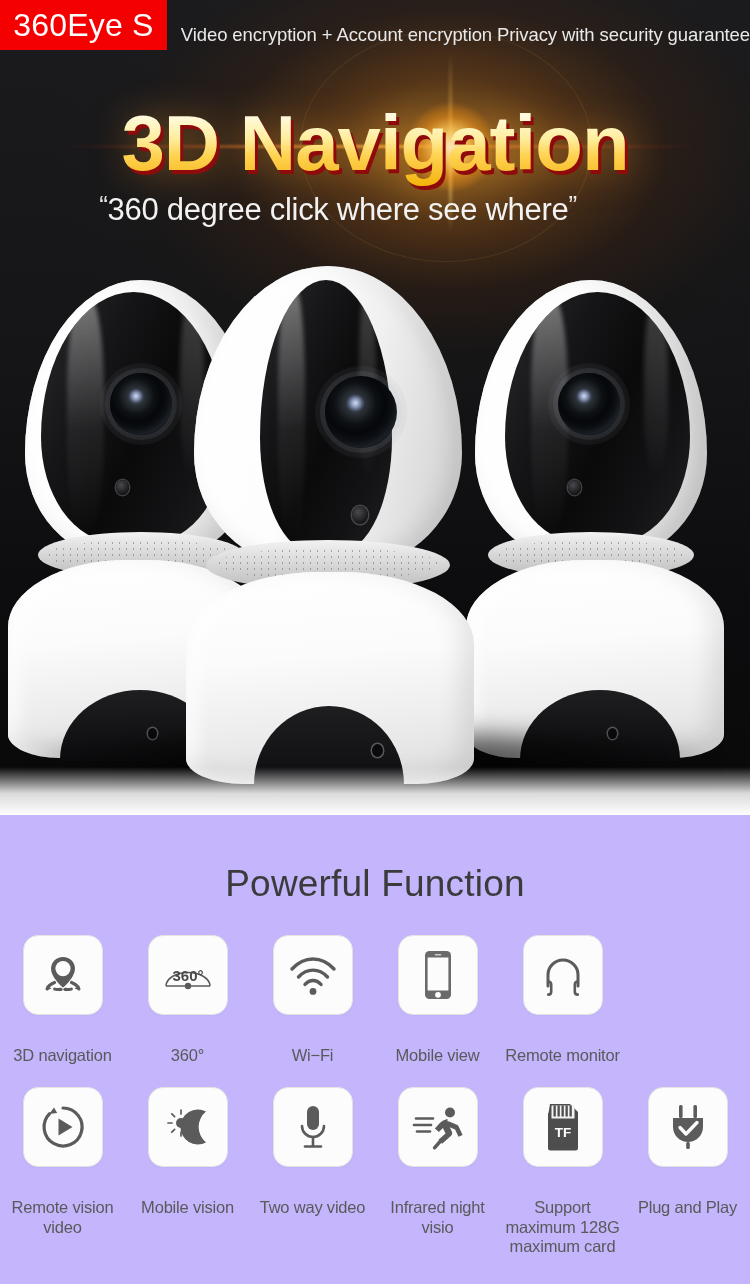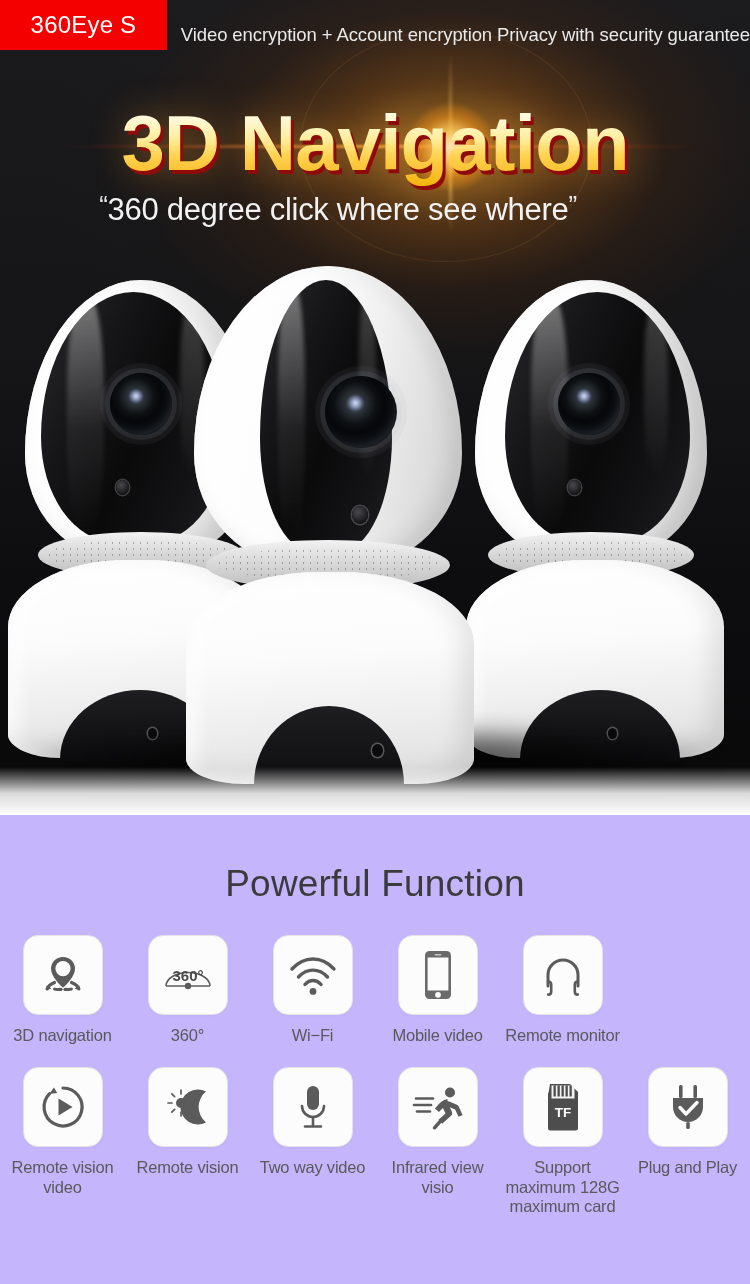--- a/index.html
+++ b/index.html
@@ -93,21 +93,21 @@
     align-items: stretch;
     z-index: 6;
   }
   .brand-badge {
     width: 180px;
     background: #f50000;
     display: flex;
     align-items: center;
     justify-content: center;
     color: #ffffff;
-    font-size: 24px;
+    font-size: 32px;
     letter-spacing: 0.2px;
   }
   .topbar-tagline {
     flex: 1;
     display: flex;
     align-items: center;
     padding-left: 14px;
     color: #e9e9e9;
     font-size: 18.5px;
     white-space: nowrap;
@@ -284,20 +284,21 @@
   .icon-grid {
     display: grid;
     grid-template-columns: repeat(6, 1fr);
     margin-top: 30px;
   }
   .icon-row2 { margin-top: 22px; }
   .feature-cell {
     display: flex;
     flex-direction: column;
     align-items: center;
+    gap: 20px;
   }
   .icon-tile {
     width: 78px; height: 78px;
     border: 1px solid #e3e3e3;
     border-radius: 15px;
     background: #fcfcfc;
     display: flex;
     align-items: center;
     justify-content: center;
     box-shadow: 0 1px 2px rgba(0,0,0,0.03);
@@ -433,21 +434,21 @@
 
     <div class="feature-cell">
       <div class="icon-tile">
         <svg class="ic" width="34" height="54" viewBox="0 0 34 54">
           <rect x="4" y="3" width="26" height="48" rx="4.5" ry="4.5" fill="#6a6a6a"></rect>
           <rect x="6.6" y="9.5" width="20.8" height="33" fill="#fcfcfc"></rect>
           <rect x="13.6" y="6" width="6.8" height="1.6" rx="0.8" fill="#c9c9c9"></rect>
           <circle cx="17" cy="46.8" r="2.9" fill="#fcfcfc"></circle>
         </svg>
       </div>
-      <div class="feature-label">Mobile video</div>
+      <div class="feature-label">Mobile view</div>
     </div>
 
     <div class="feature-cell">
       <div class="icon-tile">
         <svg class="ic" width="48" height="50" viewBox="0 0 48 50">
           <path d="M9 36V25c0-8.3 6.7-15 15-15s15 6.7 15 15v11" stroke="#5b5b5b" stroke-width="3" fill="none" stroke-linecap="round"></path>
           <path d="M9.2 31.5c1.9 0 3 1.2 3 3.2v7c0 1.7-1.2 2.9-3 2.9" stroke="#5b5b5b" stroke-width="2.6" fill="none" stroke-linecap="round"></path>
           <path d="M38.8 31.5c-1.9 0-3 1.2-3 3.2v7c0 1.7 1.2 2.9 3 2.9" stroke="#5b5b5b" stroke-width="2.6" fill="none" stroke-linecap="round"></path>
         </svg>
       </div>
@@ -478,21 +479,21 @@
             <line x1="19" y1="29" x2="19" y2="33"></line>
             <line x1="6" y1="20" x2="10" y2="20"></line>
             <line x1="28" y1="20" x2="32" y2="20"></line>
             <line x1="9.8" y1="10.8" x2="12.6" y2="13.6"></line>
             <line x1="25.4" y1="26.4" x2="28.2" y2="29.2"></line>
             <line x1="9.8" y1="29.2" x2="12.6" y2="26.4"></line>
             <line x1="25.4" y1="13.6" x2="28.2" y2="10.8"></line>
           </g>
         </svg>
       </div>
-      <div class="feature-label">Remote vision</div>
+      <div class="feature-label">Mobile vision</div>
     </div>
 
     <div class="feature-cell">
       <div class="icon-tile">
         <svg class="ic" width="36" height="52" viewBox="0 0 36 52">
           <rect x="12" y="5" width="12" height="24" rx="6" ry="6" fill="#5b5b5b"></rect>
           <path d="M7 25c0 6.1 4.9 11 11 11s11-4.9 11-11" stroke="#5b5b5b" stroke-width="2.6" fill="none" stroke-linecap="round"></path>
           <line x1="18" y1="36" x2="18" y2="44" stroke="#5b5b5b" stroke-width="2.6" stroke-linecap="round"></line>
           <line x1="10" y1="45.5" x2="26" y2="45.5" stroke="#5b5b5b" stroke-width="2.6" stroke-linecap="round"></line>
         </svg>
@@ -506,21 +507,21 @@
           <circle cx="39" cy="9.5" r="5" fill="#5b5b5b"></circle>
           <path d="M36.5 16c-3.5.6-6.2 2.4-8.6 5l-4 4.6 4 3.3 4-4 2.6 5.6-7 6.3 3.6 4 9-8c1.3-1.3 1.3-2.8.7-4.2l-2-4.4 5.3 2.4 3.4 7.2 4.1-1.8-3.8-8.3c-.4-.9-1-1.5-1.9-1.9l-6-2.6c-1.2-.6-2.3-1-3.4-1z" fill="#5b5b5b"></path>
           <path d="M30 37.5l-6.5 7.3" stroke="#5b5b5b" stroke-width="3.4" stroke-linecap="round" fill="none"></path>
           <g stroke="#5b5b5b" stroke-width="2.6" stroke-linecap="round">
             <line x1="5" y1="15.5" x2="22" y2="15.5"></line>
             <line x1="3" y1="22" x2="20" y2="22"></line>
             <line x1="6" y1="28.5" x2="19" y2="28.5"></line>
           </g>
         </svg>
       </div>
-      <div class="feature-label">Infrared view visio</div>
+      <div class="feature-label">Infrared night visio</div>
     </div>
 
     <div class="feature-cell">
       <div class="icon-tile">
         <svg class="ic" width="42" height="54" viewBox="0 0 42 54">
           <path d="M8 4h20l8 8v36a2.5 2.5 0 0 1-2.5 2.5h-25A2.5 2.5 0 0 1 6 48V14a2 2 0 0 1 .6-1.4L8 4z" fill="#4d4d4d"></path>
           <rect x="9.5" y="5.5" width="23" height="13" fill="#f2f2f2"></rect>
           <g fill="#4d4d4d">
             <rect x="11.5" y="5.5" width="2.3" height="11"></rect>
             <rect x="15.5" y="5.5" width="2.3" height="11"></rect>

